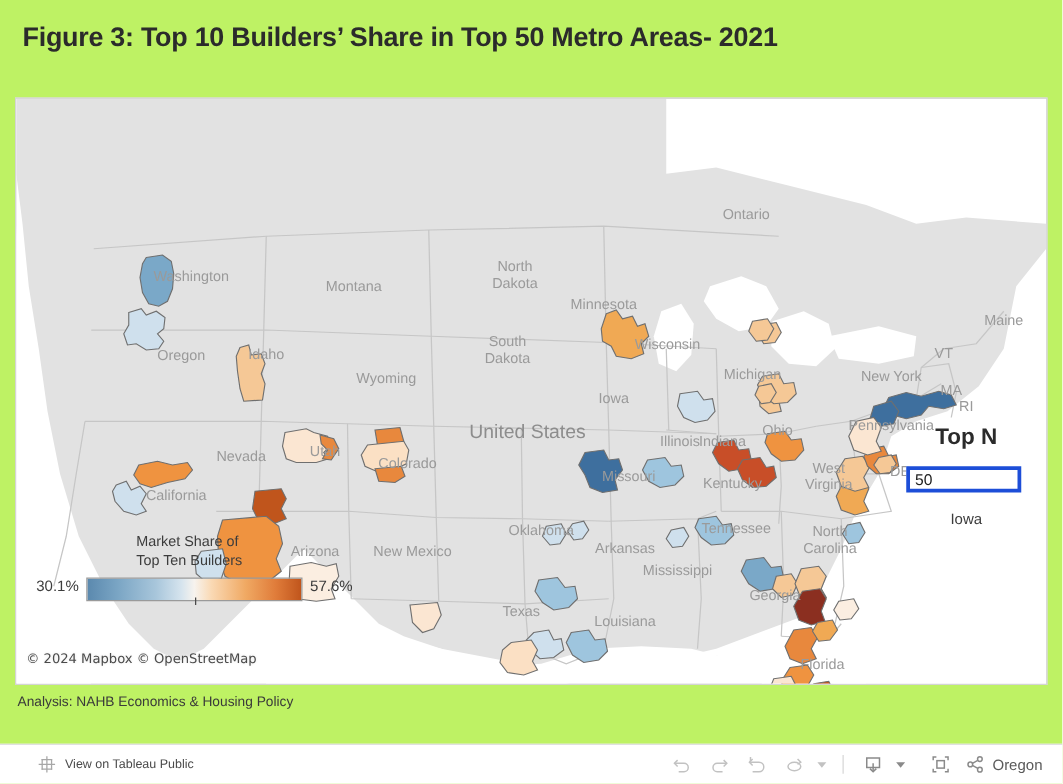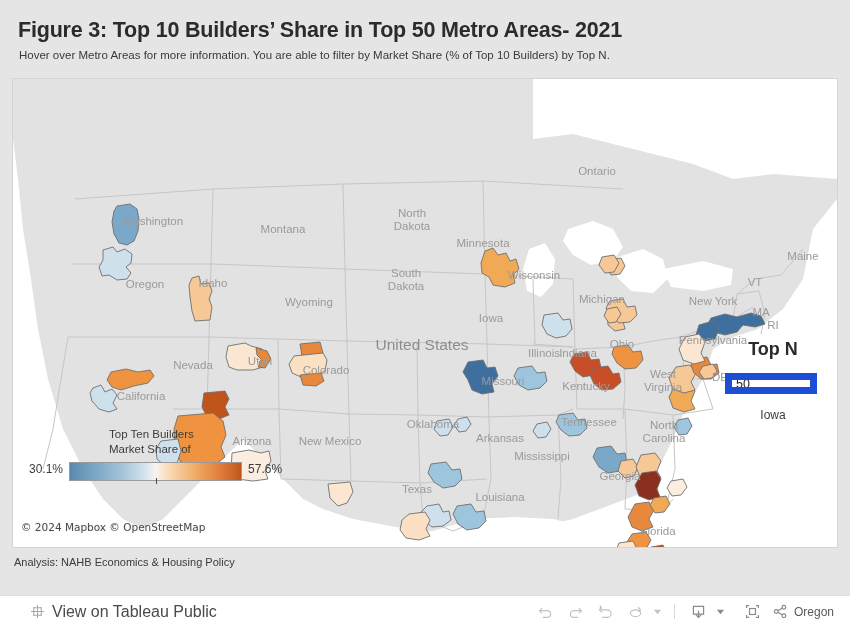--- a/index.html
+++ b/index.html
@@ -6,21 +6,21 @@
   html, body {
     margin: 0; padding: 0;
     width: 850px; height: 627px;
     background: #ffffff;
     font-family: "Liberation Sans", sans-serif;
     overflow: hidden;
   }
   #viz {
     position: relative;
     width: 850px; height: 627px;
-    background: #e5e5e5;
+    background: #bef264;
     padding-left: 40px;
   }
 
   
   .title {
     position: absolute; left: 18px; top: 18px;
     font-size: 21.5px; font-weight: bold; color: #2b2b2b;
     letter-spacing: -0.2px; white-space: nowrap;
   }
   .subtitle {
@@ -69,21 +69,21 @@
   .legend-tick {
     position: absolute; left: 50%; bottom: -4px;
     width: 1px; height: 6px; background: #4a4a4a;
   }
 
   
   .filter { position: absolute; right: 16px; top: 260px; z-index: 6; width: 96px; text-align: center; }
   .filter-label { font-size: 18px; font-weight: bold; color: #2b2b2b; margin-bottom: 13px; }
   .filter-input {
     width: 92px; height: 21px;
-    border: 7px solid #1d4ed8; background: #fff;
+    border: 3px solid #1d4ed8; background: #fff;
     font-size: 12.5px; color: #222;
     font-family: "Liberation Sans", sans-serif;
     padding: 0 4px; outline: none; display: block;
   }
   .filter-reset {
     margin-top: 14px; font-size: 12px; color: #3c3c3c; cursor: pointer;
   }
 
   
   .caption {
@@ -95,40 +95,39 @@
   
   .toolbar {
     position: absolute; left: 0; bottom: 0;
     width: 850px; height: 32px;
     background: #ffffff;
     border-top: 1px solid #e0e0e0;
     display: flex; align-items: center;
   }
   .tb-left { display: flex; align-items: center; margin-left: 30px; }
   .tb-logo { width: 15px; height: 15px; margin-right: 7px; opacity: .75; }
-  .tb-link { font-size: 16px; color: #4a4a4a; white-space: nowrap; }
+  .tb-link { font-size: 10px; color: #4a4a4a; white-space: nowrap; }
   .tb-right { margin-left: auto; display: flex; align-items: center; margin-right: 16px; }
   .tb-btn {
     width: 30px; height: 26px; display: flex;
     align-items: center; justify-content: center; cursor: pointer;
   }
   .tb-caret { width: 14px; display:flex; align-items:center; justify-content:center; cursor:pointer; }
   .tb-sep { width: 1px; height: 15px; background: #d8d8d8; margin: 0 9px; }
   .tb-share { display: flex; align-items: center; cursor: pointer; margin-left: 4px; }
   .tb-share-label { font-size: 12px; color: #5a5a5a; margin-left: 5px; }
   .ico { stroke: #c2c2c2; fill: none; stroke-width: 1.4; }
   .ico-dark { stroke: #8a8a8a; fill: none; stroke-width: 1.4; }
 </style>
 </head>
 <body>
 
 <div id="viz">
 
   <div class="title">Figure 3: Top 10 Builders’ Share in Top 50 Metro Areas- 2021</div>
-  <div class="subtitle">Hover over Metro Areas for more information. You are able to filter by Market Share  (% of Top 10 Builders) by Top N.</div>
 
   <div class="map-panel">
     <svg class="map-svg" id="map-svg" viewBox="0 0 824 468">
       <rect x="0" y="0" width="824" height="468" fill="#ffffff"></rect>
 
       <path id="landmass" fill="#e2e2e2" stroke="none" d="
         M0,0 L824,0 L824,120 L800,150 L790,200 L770,230 L745,250 L720,258 L700,270
         L690,300 L672,330 L660,360 L640,400 L650,440 L655,480 L640,505 L620,500
         L600,470 L580,450 L540,440 L500,438 L460,440 L420,452 L380,455 L340,440
         L310,430 L290,420 L270,400 L250,380 L230,360 L210,380 L190,400 L170,420
@@ -264,22 +263,22 @@
           <text x="651" y="350" text-anchor="middle"><tspan x="651" dy="0">North</tspan><tspan x="651" dy="13">Carolina</tspan></text>
           <text x="607" y="401" text-anchor="middle"><tspan x="607" dy="0">Georgia</tspan></text>
           <text x="645" y="456" text-anchor="middle"><tspan x="645" dy="0">Florida</tspan></text>
           <text x="584" y="96" text-anchor="middle"><tspan x="584" dy="0">Ontario</tspan></text>
           <text x="374" y="534" text-anchor="middle"><tspan x="374" dy="0">Mexico</tspan></text>
         </g>
       <text id="country-label" x="409" y="271" font-family="Liberation Sans, sans-serif" font-size="15.5" fill="#8d8d8d" text-anchor="middle">United States</text>
     </svg>
 
     <div class="legend">
+      <div class="legend-title">Market Share of</div>
       <div class="legend-title">Top Ten Builders</div>
-      <div class="legend-title">Market Share of</div>
       <div class="legend-row">
         <span class="legend-min">30.1%</span>
         <div class="legend-bar">
           <span class="legend-tick"></span>
         </div>
         <span class="legend-max">57.6%</span>
       </div>
     </div>
 
     <div class="filter">

